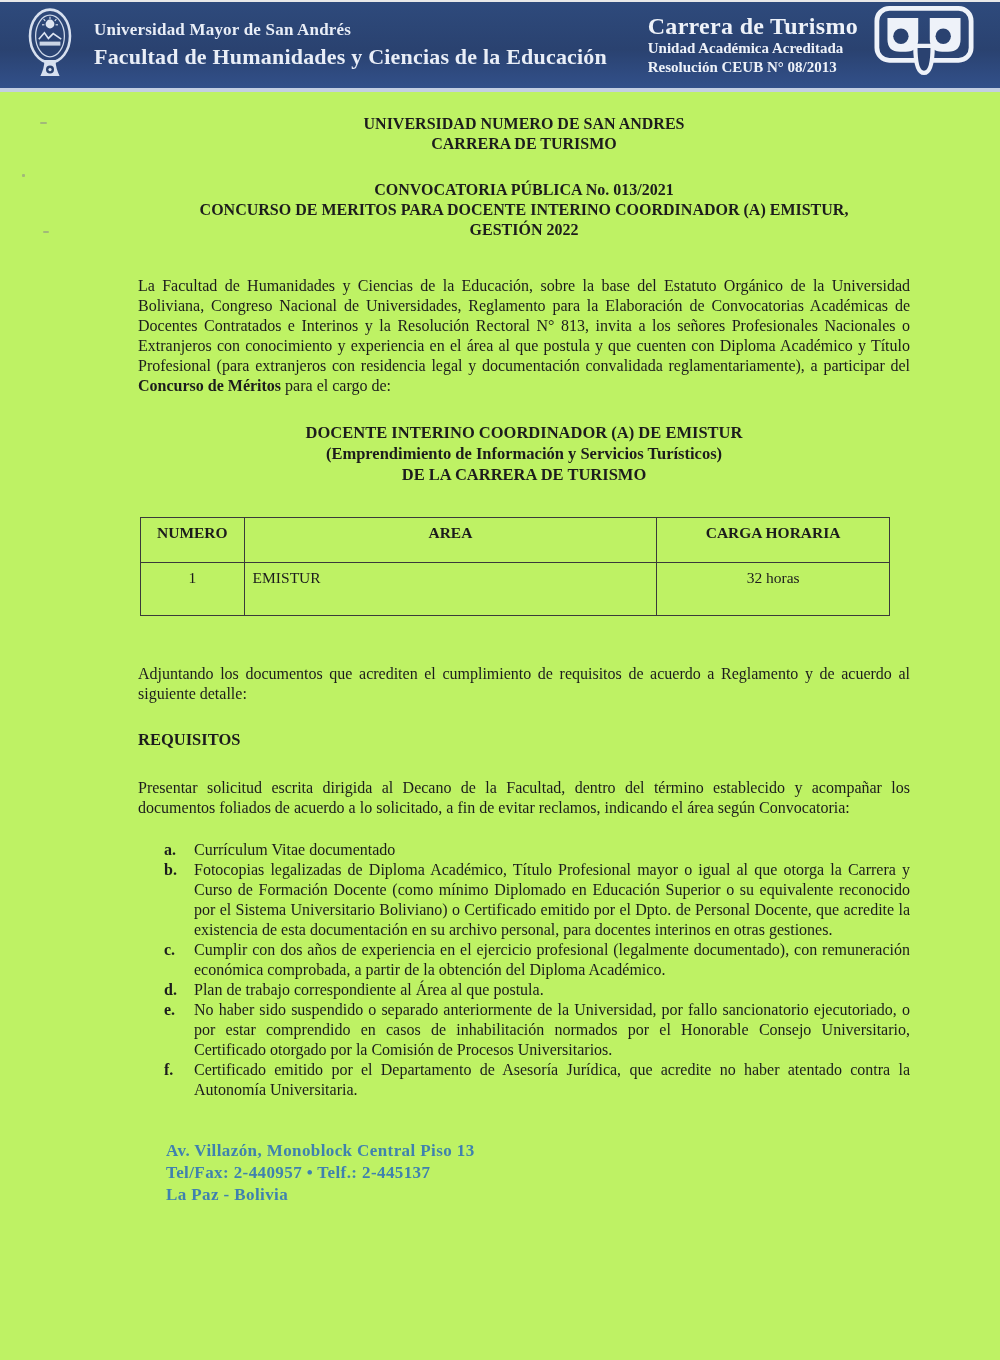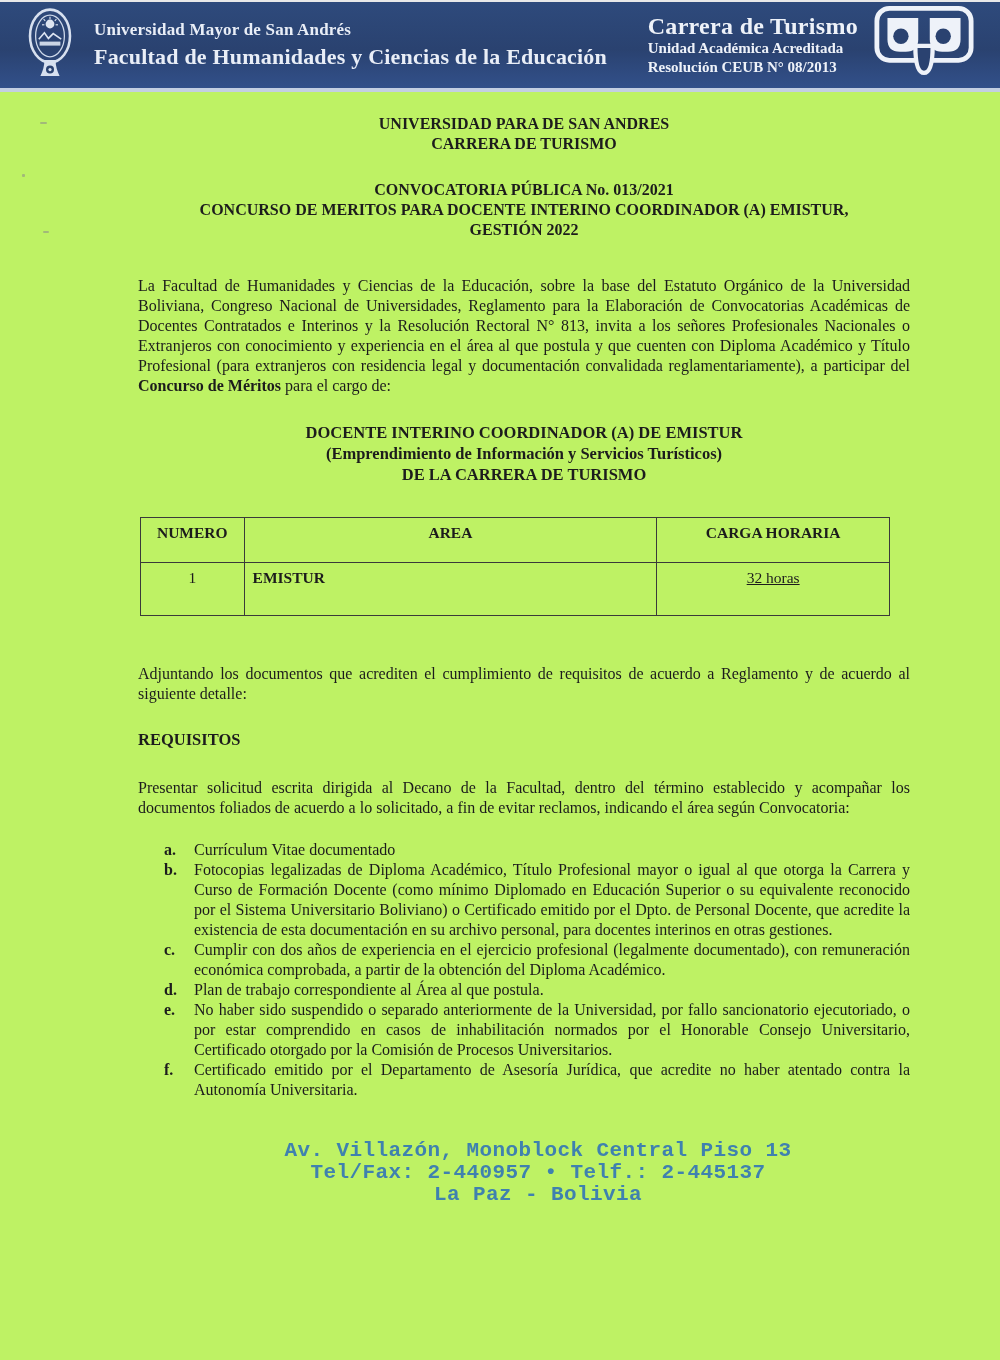--- a/index.html
+++ b/index.html
@@ -41,37 +41,37 @@
   .tbl-wrap{margin-top:32px;margin-left:2px;}
   table.conv{border-collapse:collapse;width:750px;}
   table.conv td,table.conv th{
     border:1.6px solid #3a3a3a;
     vertical-align:top;
     font-size:15.5px;
     padding:6px 8px;
   }
   th.h{font-weight:bold;text-align:center;height:32px;font-size:15px;}
   td.c-num{width:88px;text-align:center;height:40px;}
-  td.c-area{width:424px;font-weight:bold;font-size:16.5px;padding-left:12px;}
-  td.c-carga{width:228px;text-align:center;text-decoration:underline;}
+  td.c-area{width:424px;font-weight:normal;font-size:16.5px;padding-left:12px;}
+  td.c-carga{width:228px;text-align:center;}
   
   .adjuntando{margin-top:48px;font-size:16px;line-height:20px;text-align:justify;}
   .req-heading{margin-top:26px;font-weight:bold;font-size:16.5px;}
   .presentar{margin-top:28px;font-size:16px;line-height:20px;text-align:justify;}
   .req-list{margin-top:22px;margin-left:26px;}
   .req-item{display:flex;}
   .req-marker{flex:0 0 30px;font-weight:bold;font-size:16px;line-height:20px;}
   .req-text{flex:1;font-size:16px;line-height:20px;text-align:justify;}
   
   .footer{
     margin-top:40px;
-    text-align:center;
+    text-align:left;
     padding-left:28px;
-    font-family:Liberation Mono, monospace;
-    font-size:21px;line-height:22px;
+    font-family:Liberation Serif, serif;
+    font-size:17px;line-height:22px;
     letter-spacing:.4px;
     font-weight:bold;
   }
   
   .speck{position:absolute;background:#8a8a8a;border-radius:1px;opacity:.55;}
 </style>
 </head>
 <body>
 
 <div class="page">
@@ -117,21 +117,21 @@
           <circle cx="72" cy="32" r="8" fill="#2a4270"></circle>
           <path d="M43 42 Q43 70 52 70 Q61 70 61 42 Z" fill="#2a4270" stroke="#eef2f9" stroke-width="4.5"></path>
         </svg>
       </span>
     </div>
   </div>
 
   <div class="doc">
 
     <div class="title-block">
-      <div>UNIVERSIDAD PARA DE SAN ANDRES</div>
+      <div>UNIVERSIDAD NUMERO DE SAN ANDRES</div>
       <div>CARRERA DE TURISMO</div>
     </div>
 
     <div class="convocatoria-block">
       <div>CONVOCATORIA PÚBLICA No. 013/2021</div>
       <div>CONCURSO DE MERITOS PARA DOCENTE INTERINO COORDINADOR (A) EMISTUR,</div>
       <div>GESTIÓN 2022</div>
     </div>
 
     <p class="para"><span>La Facultad de Humanidades y Ciencias de la Educación, sobre la base del Estatuto Orgánico de la Universidad Boliviana, Congreso Nacional de Universidades, Reglamento para la Elaboración de Convocatorias Académicas de Docentes Contratados e Interinos y la Resolución Rectoral N° 813, invita a los señores Profesionales Nacionales o Extranjeros con conocimiento y experiencia en el área al que postula y que cuenten con Diploma Académico y Título Profesional (para extranjeros con residencia legal y documentación convalidada reglamentariamente), a participar del </span><b>Concurso de Méritos</b><span> para el cargo de:</span></p>

